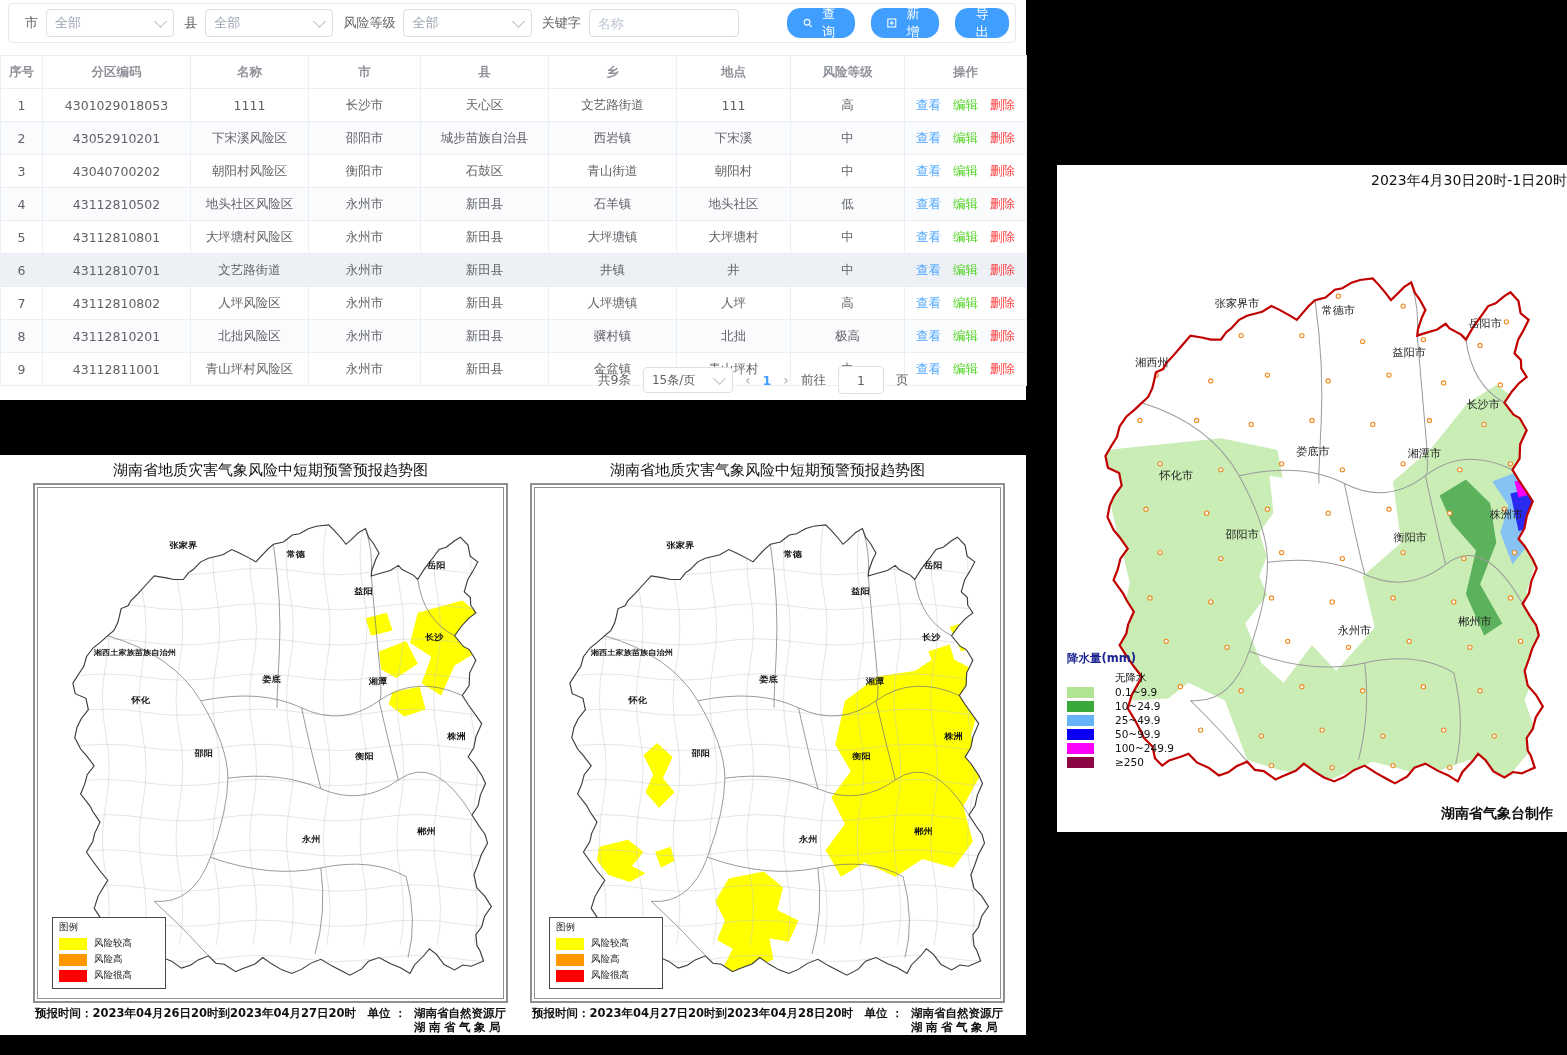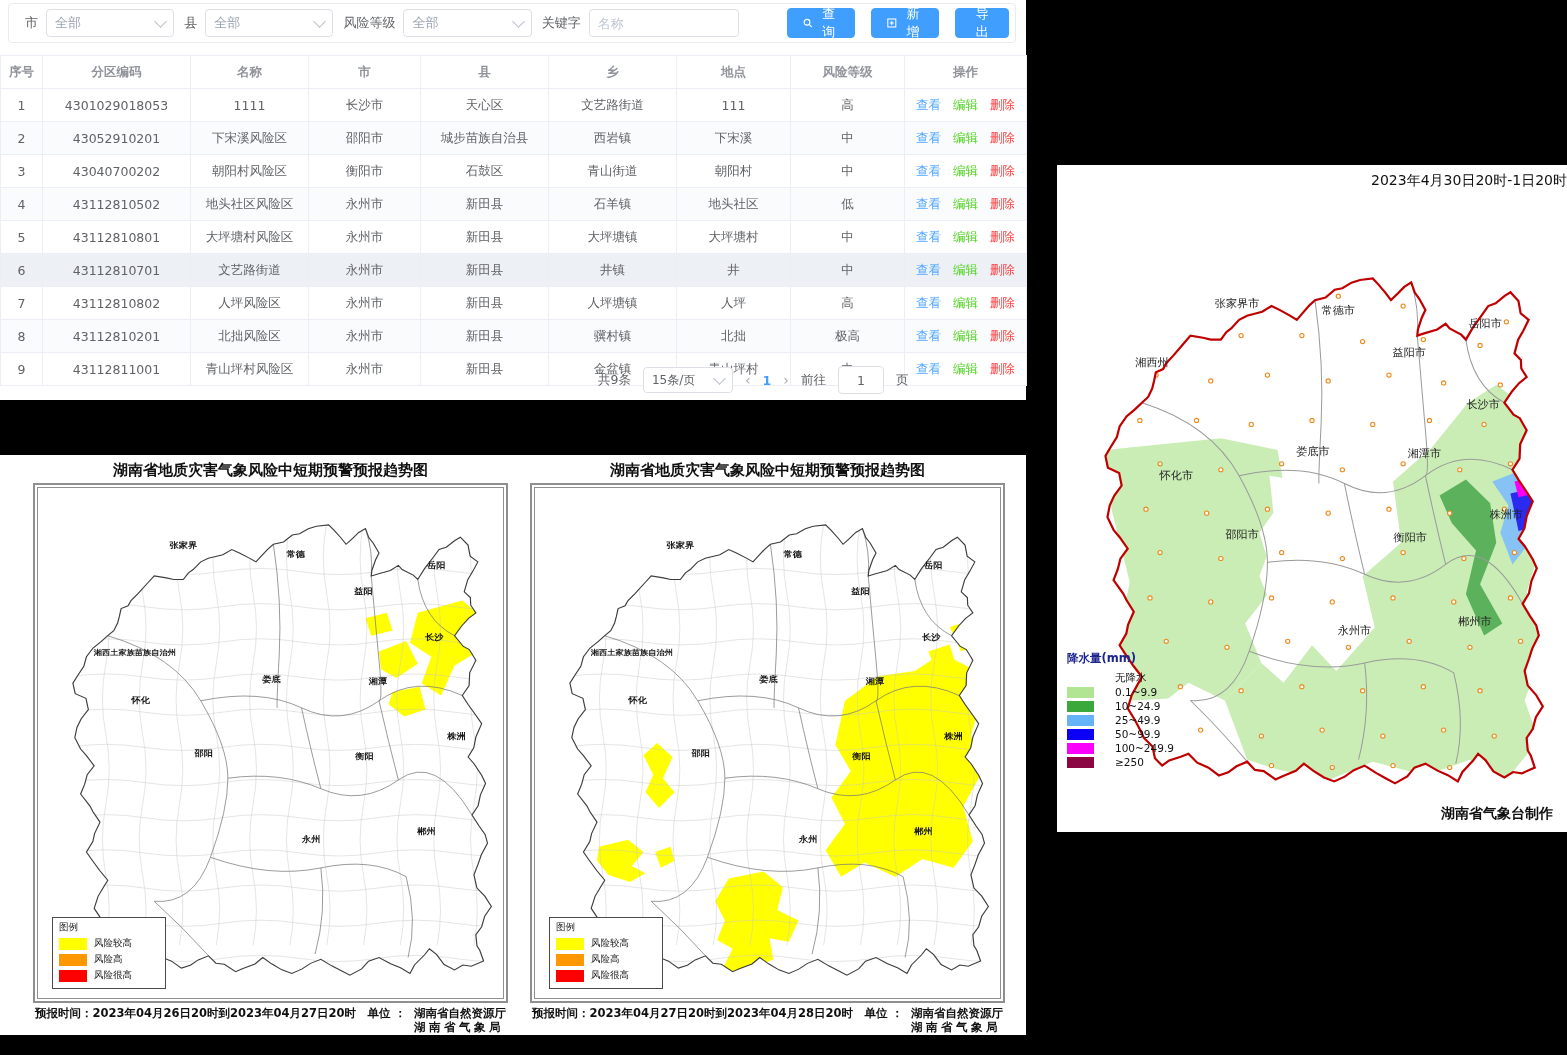--- a/index.html
+++ b/index.html
@@ -14,21 +14,21 @@
   .f-label{font-size:13px;color:#606266;margin:0 8px 0 10px;white-space:nowrap}
   .select{width:138px;height:28px;border:1px solid #dcdfe6;border-radius:4px;background:#fff;
           display:flex;align-items:center;justify-content:space-between;padding:0 8px;box-sizing:border-box;cursor:pointer}
   .sel-val{font-size:13px;color:#9aa3b2}
   .chev{width:8px;height:8px;border-right:1.5px solid #b6bcc8;border-bottom:1.5px solid #b6bcc8;
         transform:rotate(45deg);margin-top:-4px;flex:0 0 auto}
   .kw-input{width:150px;height:28px;border:1px solid #dcdfe6;border-radius:4px;padding:0 8px;
             font-size:13px;color:#606266;box-sizing:border-box;outline:none;font-family:inherit}
   .kw-input::placeholder{color:#bfc6d2}
   .btns{margin-left:48px;display:flex;gap:16px}
-  .btn{height:30px;padding:0 15px;background:#409eff;border:1px solid #409eff;border-radius:4px;color:#fff;
+  .btn{height:30px;padding:0 15px;background:#409eff;border:1px solid #409eff;border-radius:13px;color:#fff;
        font-size:13px;display:flex;align-items:center;gap:6px;cursor:pointer;font-family:inherit}
   .btn svg{display:block}
 
   table.grid{position:absolute;left:0;top:55px;width:1026px;border-collapse:collapse;table-layout:fixed;
              font-size:12.5px;color:#606266}
   .grid th{height:30px;color:#909399;font-weight:700;font-size:12.5px;border:1px solid #ebeef5;background:#fff}
   .grid td{height:30px;text-align:center;border:1px solid #ebeef5;overflow:hidden;white-space:nowrap;text-overflow:ellipsis}
   .grid tr.stripe{background:#fafbfc}
   .grid tr.hl{background:#edf1f6}
   .op{margin:0 6px;cursor:pointer;text-decoration:none;font-size:12.5px}
@@ -40,21 +40,21 @@
   .pg-size .sel-val{font-size:12px;color:#606266}
   .pg-btn{color:#a8abb2;cursor:pointer;font-size:14px}
   .pg-cur{color:#409eff;font-weight:700;cursor:pointer}
   .pg-input{width:40px;height:24px;border:1px solid #dcdfe6;border-radius:4px;text-align:center;
             font-size:12.5px;color:#606266;outline:none;font-family:inherit}
 
   
   .panel-trend{left:0;top:455px;width:1026px;height:580px}
   .trend-fig{position:absolute;top:2px;width:475px}
   .fig-a{left:33px}.fig-b{left:530px}
-  .fig-title{text-align:center;font-size:15px;font-weight:700;color:#101010;margin:4px 0 3px}
+  .fig-title{text-align:center;font-size:15px;font-weight:400;color:#101010;margin:4px 0 3px}
   .fig-frame{height:512px;border:2px solid #8f8f8f;padding:2px;background:#fff}
   .fig-inner{position:relative;height:100%;border:1px solid #8f8f8f;box-sizing:border-box;overflow:hidden}
   .fig-inner svg{position:absolute;left:0;top:0;width:100%;height:100%}
   .legend-box{position:absolute;left:14px;bottom:9px;width:100px;border:1px solid #4a4a4a;background:#fff;
               padding:3px 6px 6px;font-size:9.5px;color:#1a1a1a}
   .lg-title{text-align:left}
   .lg-row{display:flex;align-items:center;gap:7px;margin-top:3px}
   .lg-sw{width:28px;height:12px;flex:0 0 auto}
   .fig-caption{display:flex;justify-content:space-between;align-items:flex-start;margin-top:3px;
                font-size:11.5px;font-weight:700;color:#101010;padding:0 2px}

